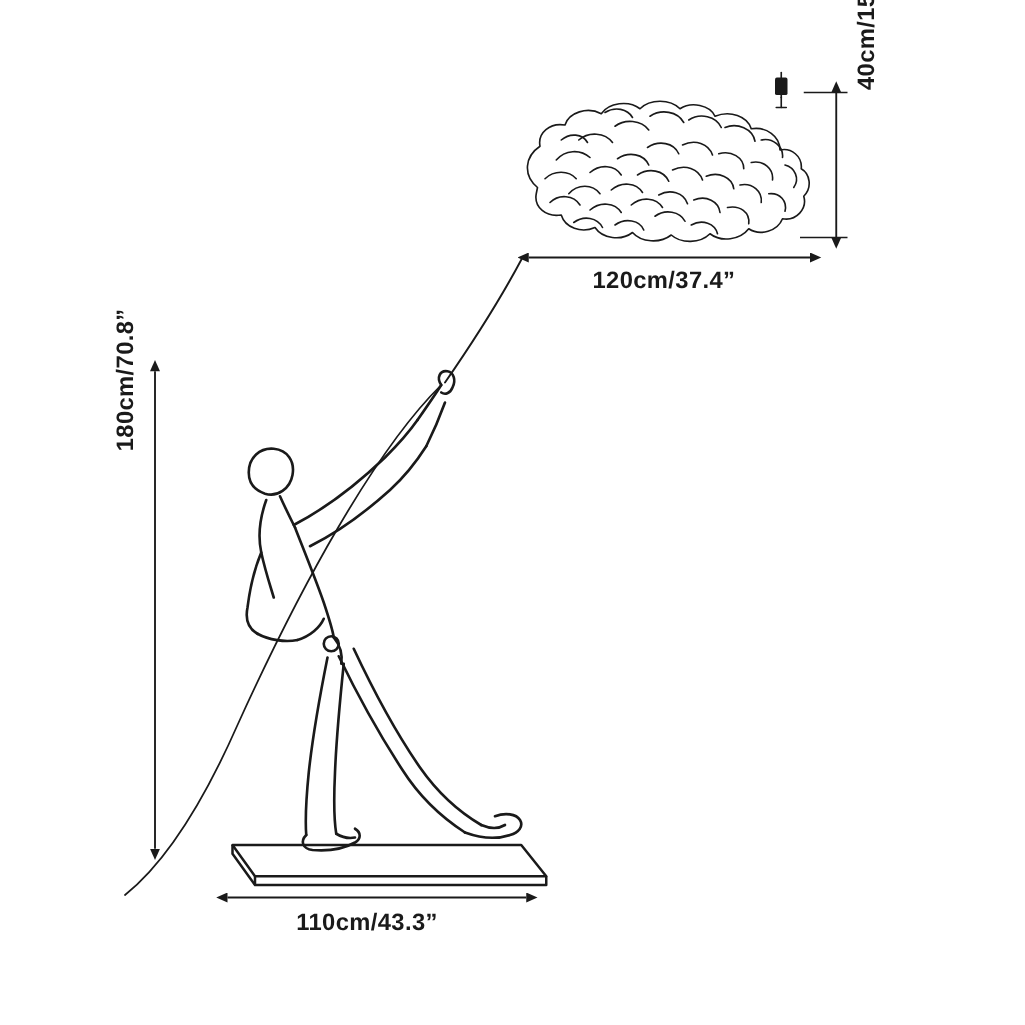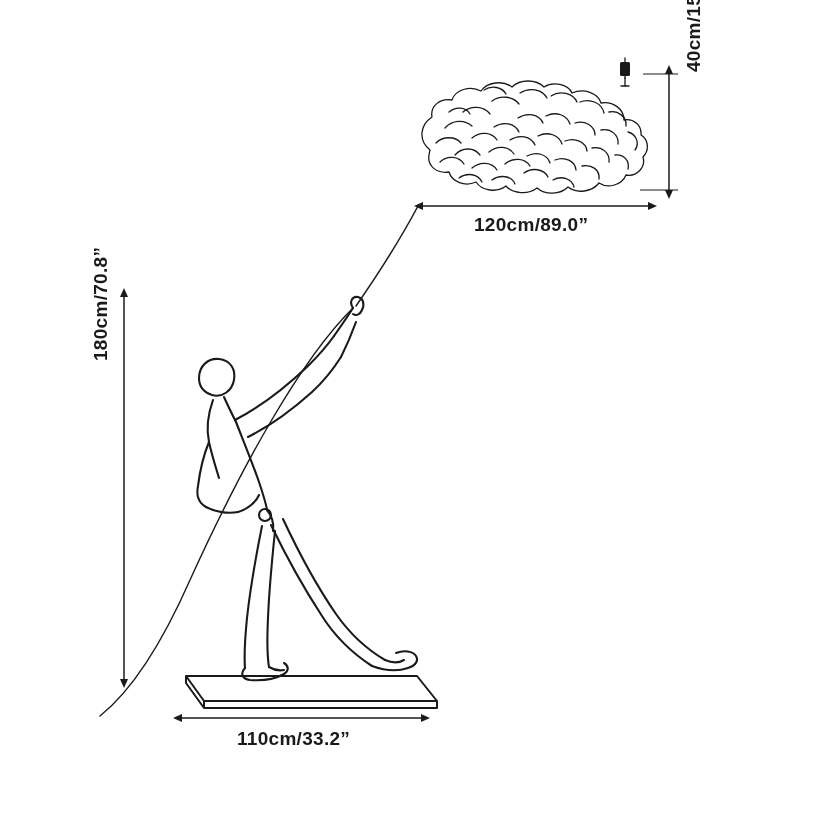--- a/index.html
+++ b/index.html
@@ -202,21 +202,21 @@
 
     <g stroke="#1a1a1a" stroke-width="1.5" fill="none">
       <line x1="124" y1="297" x2="124" y2="679" marker-start="url(#arrowStart)" marker-end="url(#arrowEnd)"></line>
     </g>
 
     <g stroke="#1a1a1a" stroke-width="1.5" fill="none">
       <line x1="182" y1="718" x2="421" y2="718" marker-start="url(#arrowStart)" marker-end="url(#arrowEnd)"></line>
     </g>
   </svg>
 
-  <div class="dim-label" id="label-width-lamp">120cm/89.0”</div>
+  <div class="dim-label" id="label-width-lamp">120cm/37.4”</div>
 
   <div class="dim-label" id="label-height-lamp">40cm/15.7”</div>
 
   <div class="dim-label" id="label-height-total">180cm/70.8”</div>
 
-  <div class="dim-label" id="label-width-base">110cm/33.2”</div>
+  <div class="dim-label" id="label-width-base">110cm/43.3”</div>
 
 </div>
 
 </body></html>

